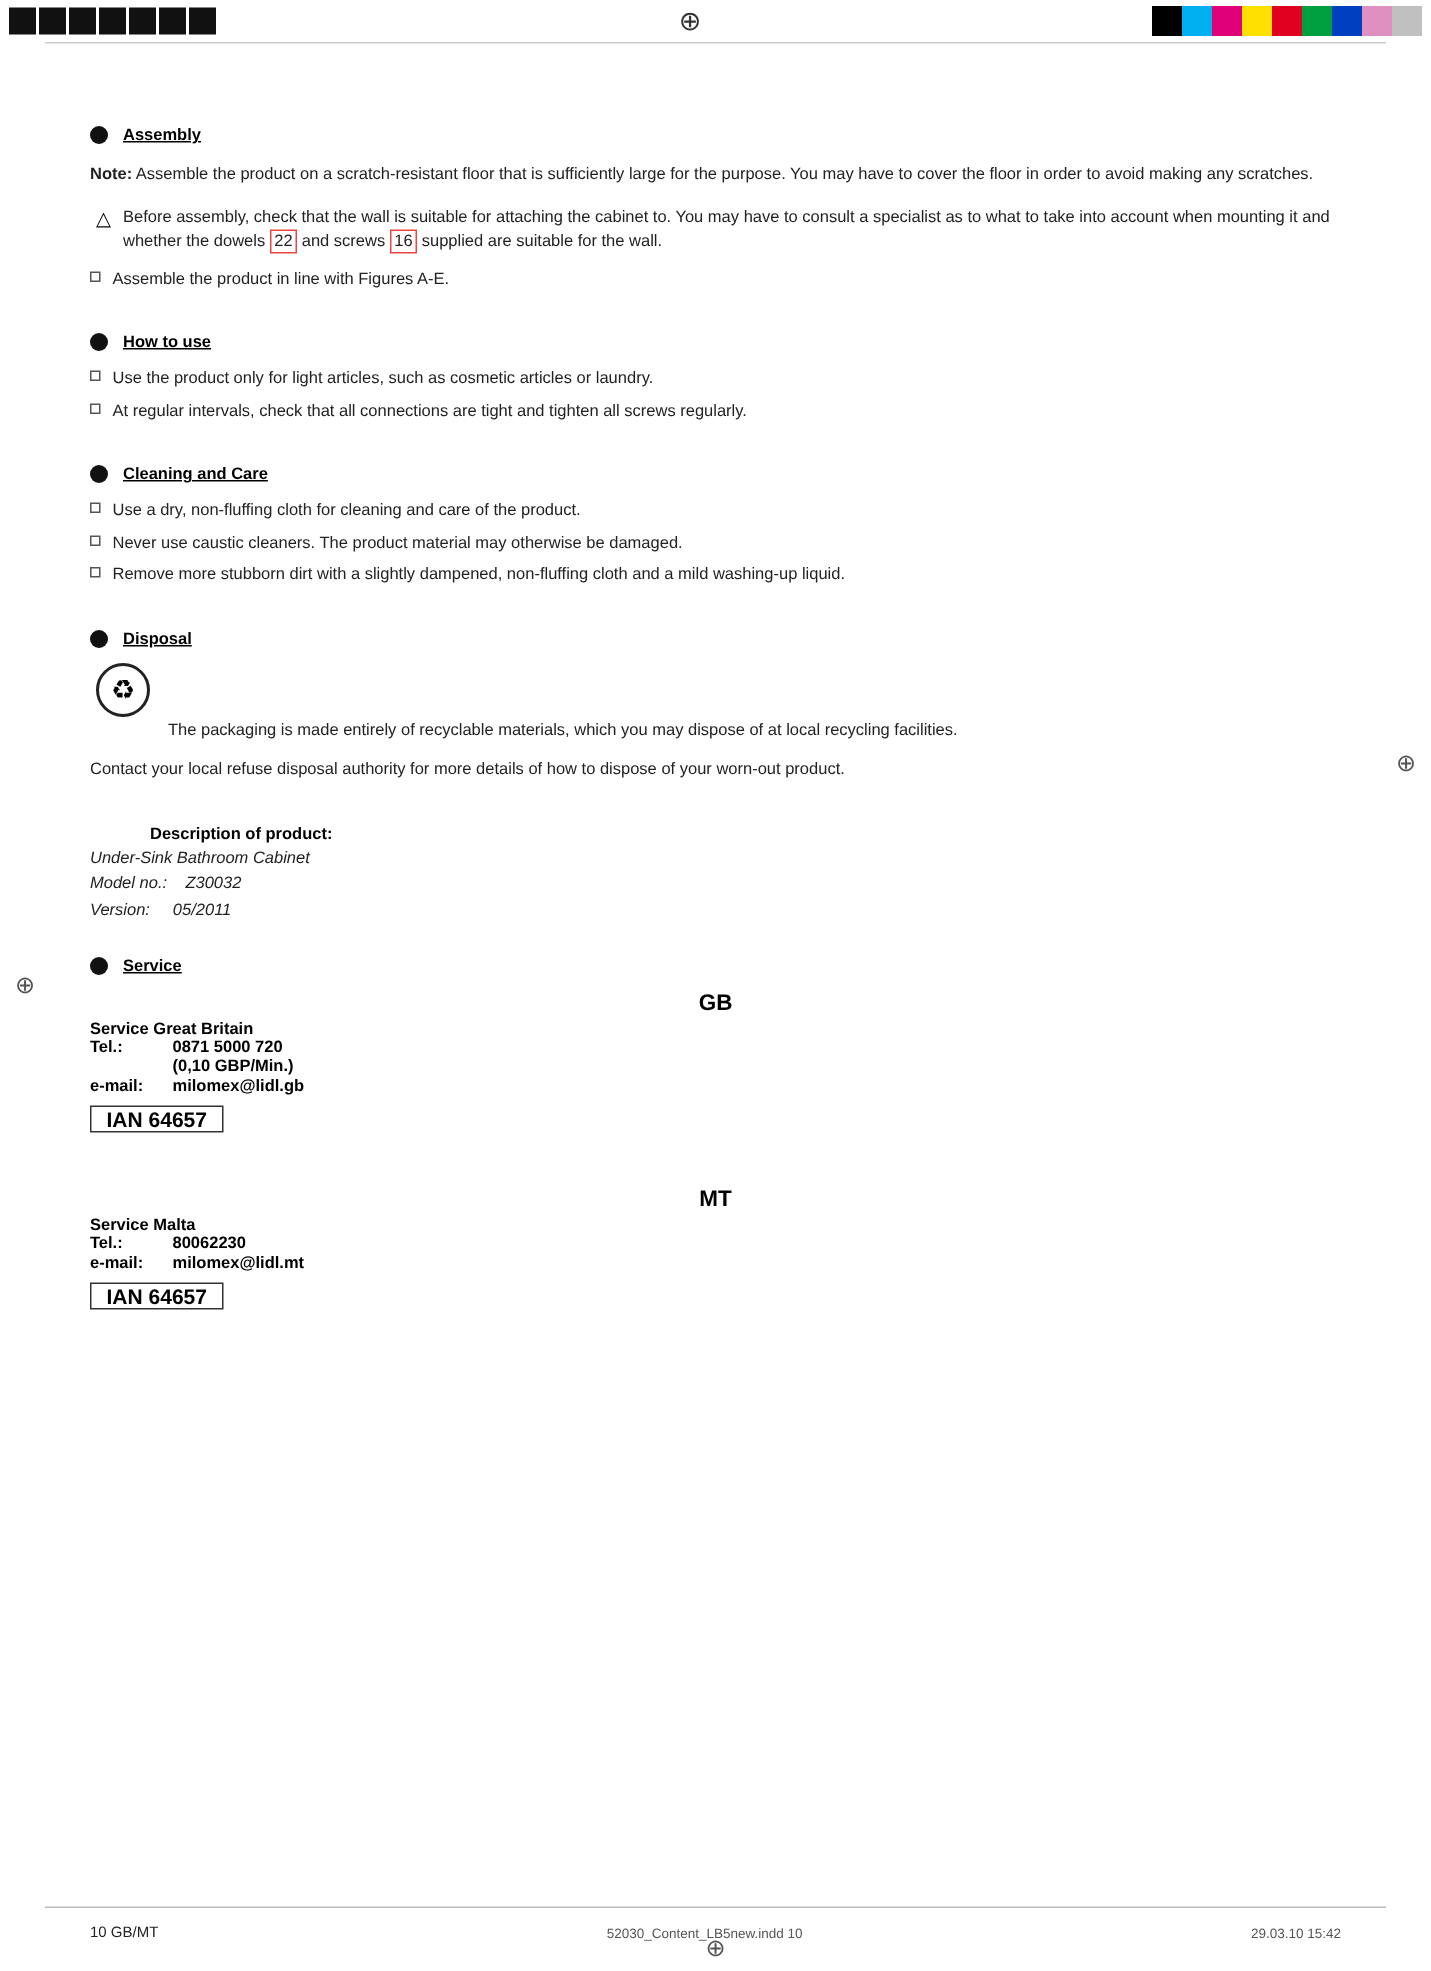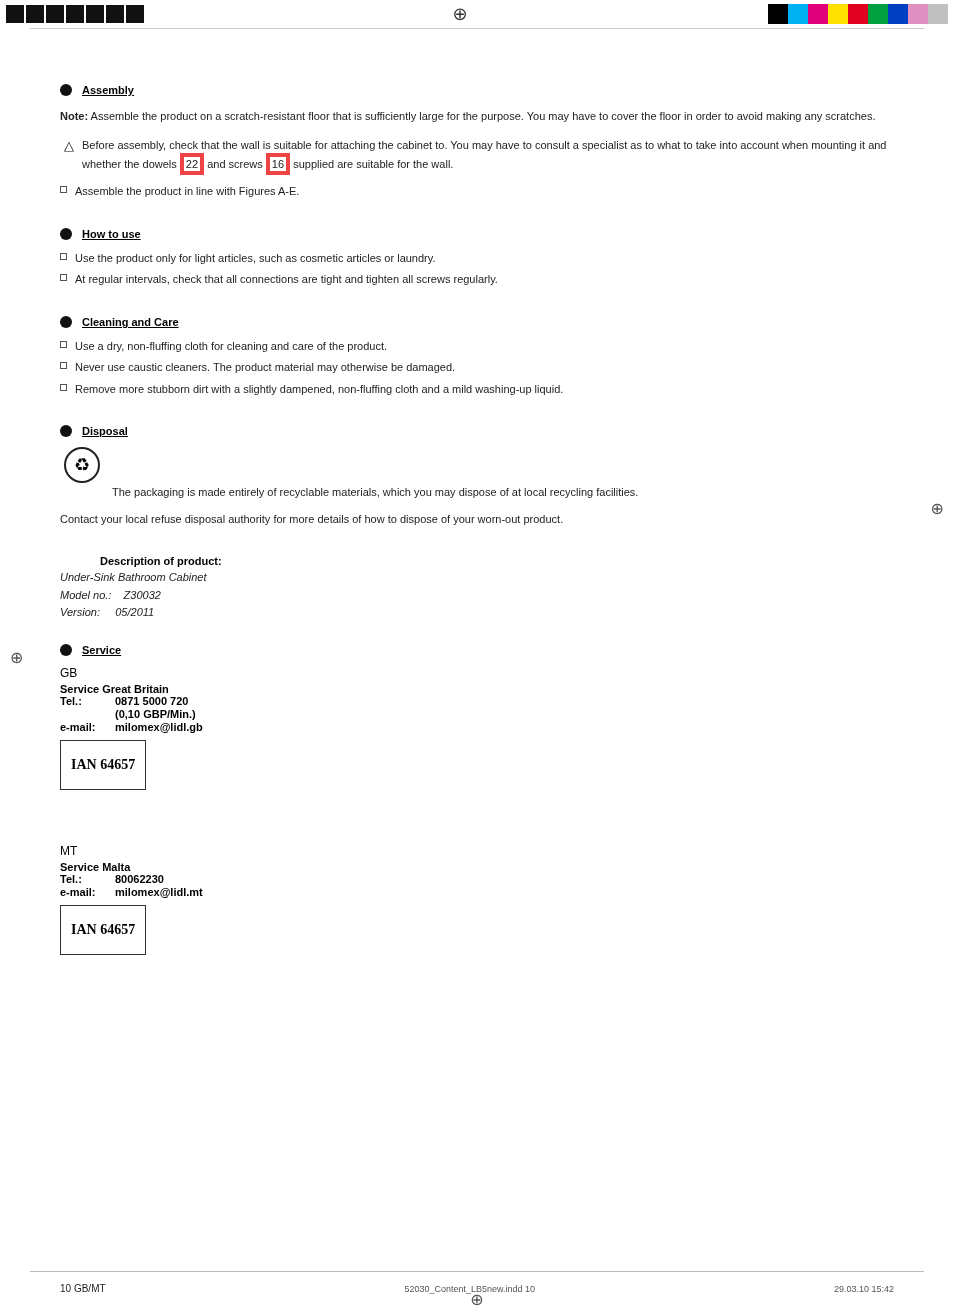--- a/index.html
+++ b/index.html
@@ -136,21 +136,21 @@
     }
 
     .warning-text {
       font-size: 11px;
       line-height: 1.5;
       color: #222;
     }
 
     .ref-box {
       display: inline-block;
-      border: 4px solid #ef4444;
+      border: 1px solid #ef4444;
       padding: 0 2px;
       font-size: 11px;
       line-height: 1.3;
     }
 
     
     .bullet-list-item {
       display: flex;
       align-items: flex-start;
       margin-bottom: 5px;
@@ -224,23 +224,24 @@
       color: #222;
       font-style: italic;
     }
 
     
     .service-block {
       margin-bottom: 22px;
     }
 
     .service-country-code {
-      font-size: 12px;
-      font-weight: normal;
+      font-size: 15px;
+      font-weight: bold;
       margin-bottom: 3px;
+      text-align: center;
     }
 
     .service-name {
       font-size: 11px;
       font-weight: bold;
     }
 
     .service-info-line {
       display: flex;
       margin-bottom: 1px;
@@ -254,26 +255,25 @@
 
     .service-value {
       font-size: 11px;
       font-weight: bold;
     }
 
     
     .ian-box {
       display: inline-block;
       border: 1.5px solid #333;
-      padding: 16px 10px;
+      padding: 0 10px;
       font-size: 14px;
       font-weight: bold;
       margin-top: 6px;
-      margin-bottom: 32px;
-      font-family: Liberation Serif, serif;
+      margin-bottom: 14px;
     }
 
     
     .page-footer {
       position: absolute;
       bottom: 20px;
       left: 60px;
       right: 60px;
       display: flex;
       justify-content: space-between;

